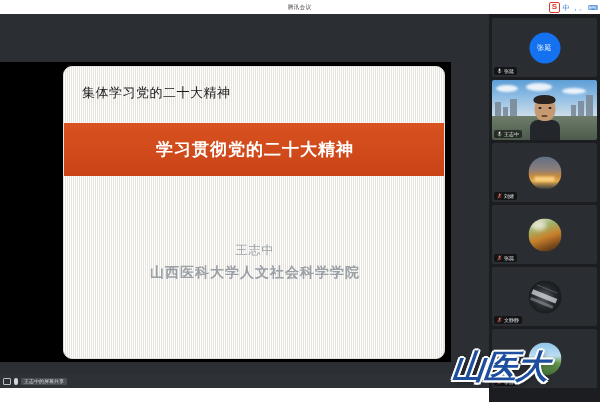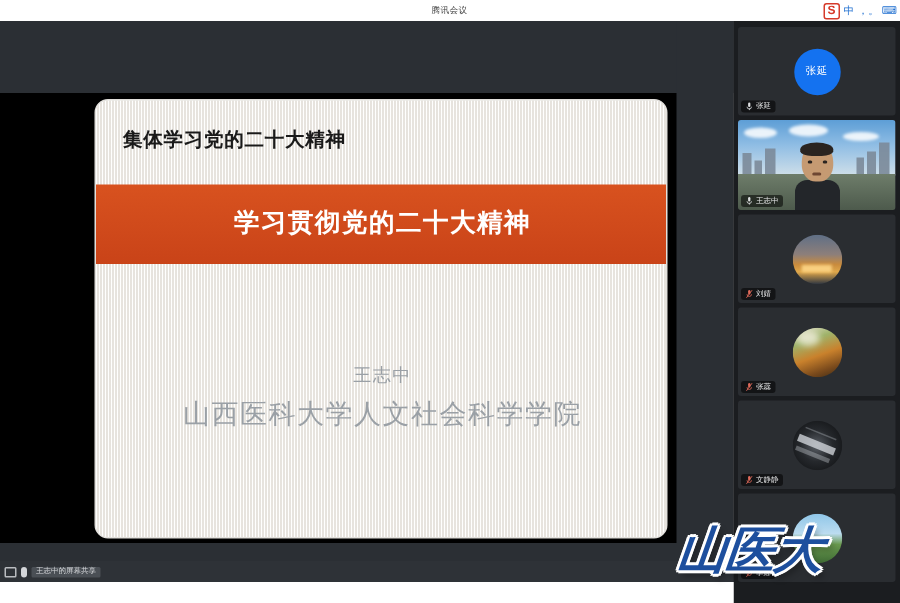--- a/index.html
+++ b/index.html
@@ -72,21 +72,21 @@
     background:repeating-linear-gradient(90deg,
         rgba(255,255,255,.95) 0px, rgba(255,255,255,.95) 1px,
         rgba(228,224,218,.85) 1px, rgba(228,224,218,.85) 2px);
     pointer-events:none;
   }
   .slide-inner{ position:relative; z-index:2; width:100%; height:100%; }
 
   .slide-header{
     position:absolute; left:18px; top:17px;
     font-family:"DejaVu Serif", serif;
-    font-weight:bold; font-size:13px; color:#1a1a1a;
+    font-weight:normal; font-size:13px; color:#1a1a1a;
     letter-spacing:.5px; white-space:nowrap;
   }
 
   .banner{
     position:absolute; left:0; top:56px; width:382px; height:53px;
     background:#cf4a1e;
     background:linear-gradient(180deg,#d8521f 0%, #c94318 100%);
     display:flex; flex-direction:column;
     align-items:center; justify-content:center;
   }
@@ -100,21 +100,21 @@
 
   .slide-body{
     position:absolute; left:0; top:175px; width:382px;
     display:flex; flex-direction:column; align-items:center; gap:5px;
   }
   .slide-body div{
     font-family:"DejaVu Serif", serif;
     color:#9aa0a6; white-space:nowrap; letter-spacing:1px;
   }
   .presenter{ font-size:12px; }
-  .affiliation{ font-size:18px; }
+  .affiliation{ font-size:14px;font-weight:bold; }
   .slide-date{ font-size:12px; }
 
   
   .sharebar{
     position:absolute; left:0; bottom:0; width:489px; height:14px;
     background:#2e3237;
     display:flex; align-items:center; gap:3px; padding-left:3px;
   }
   .sharebar-icon{
     width:8px; height:7px; border:1px solid #b9bcc0; border-radius:1px;

